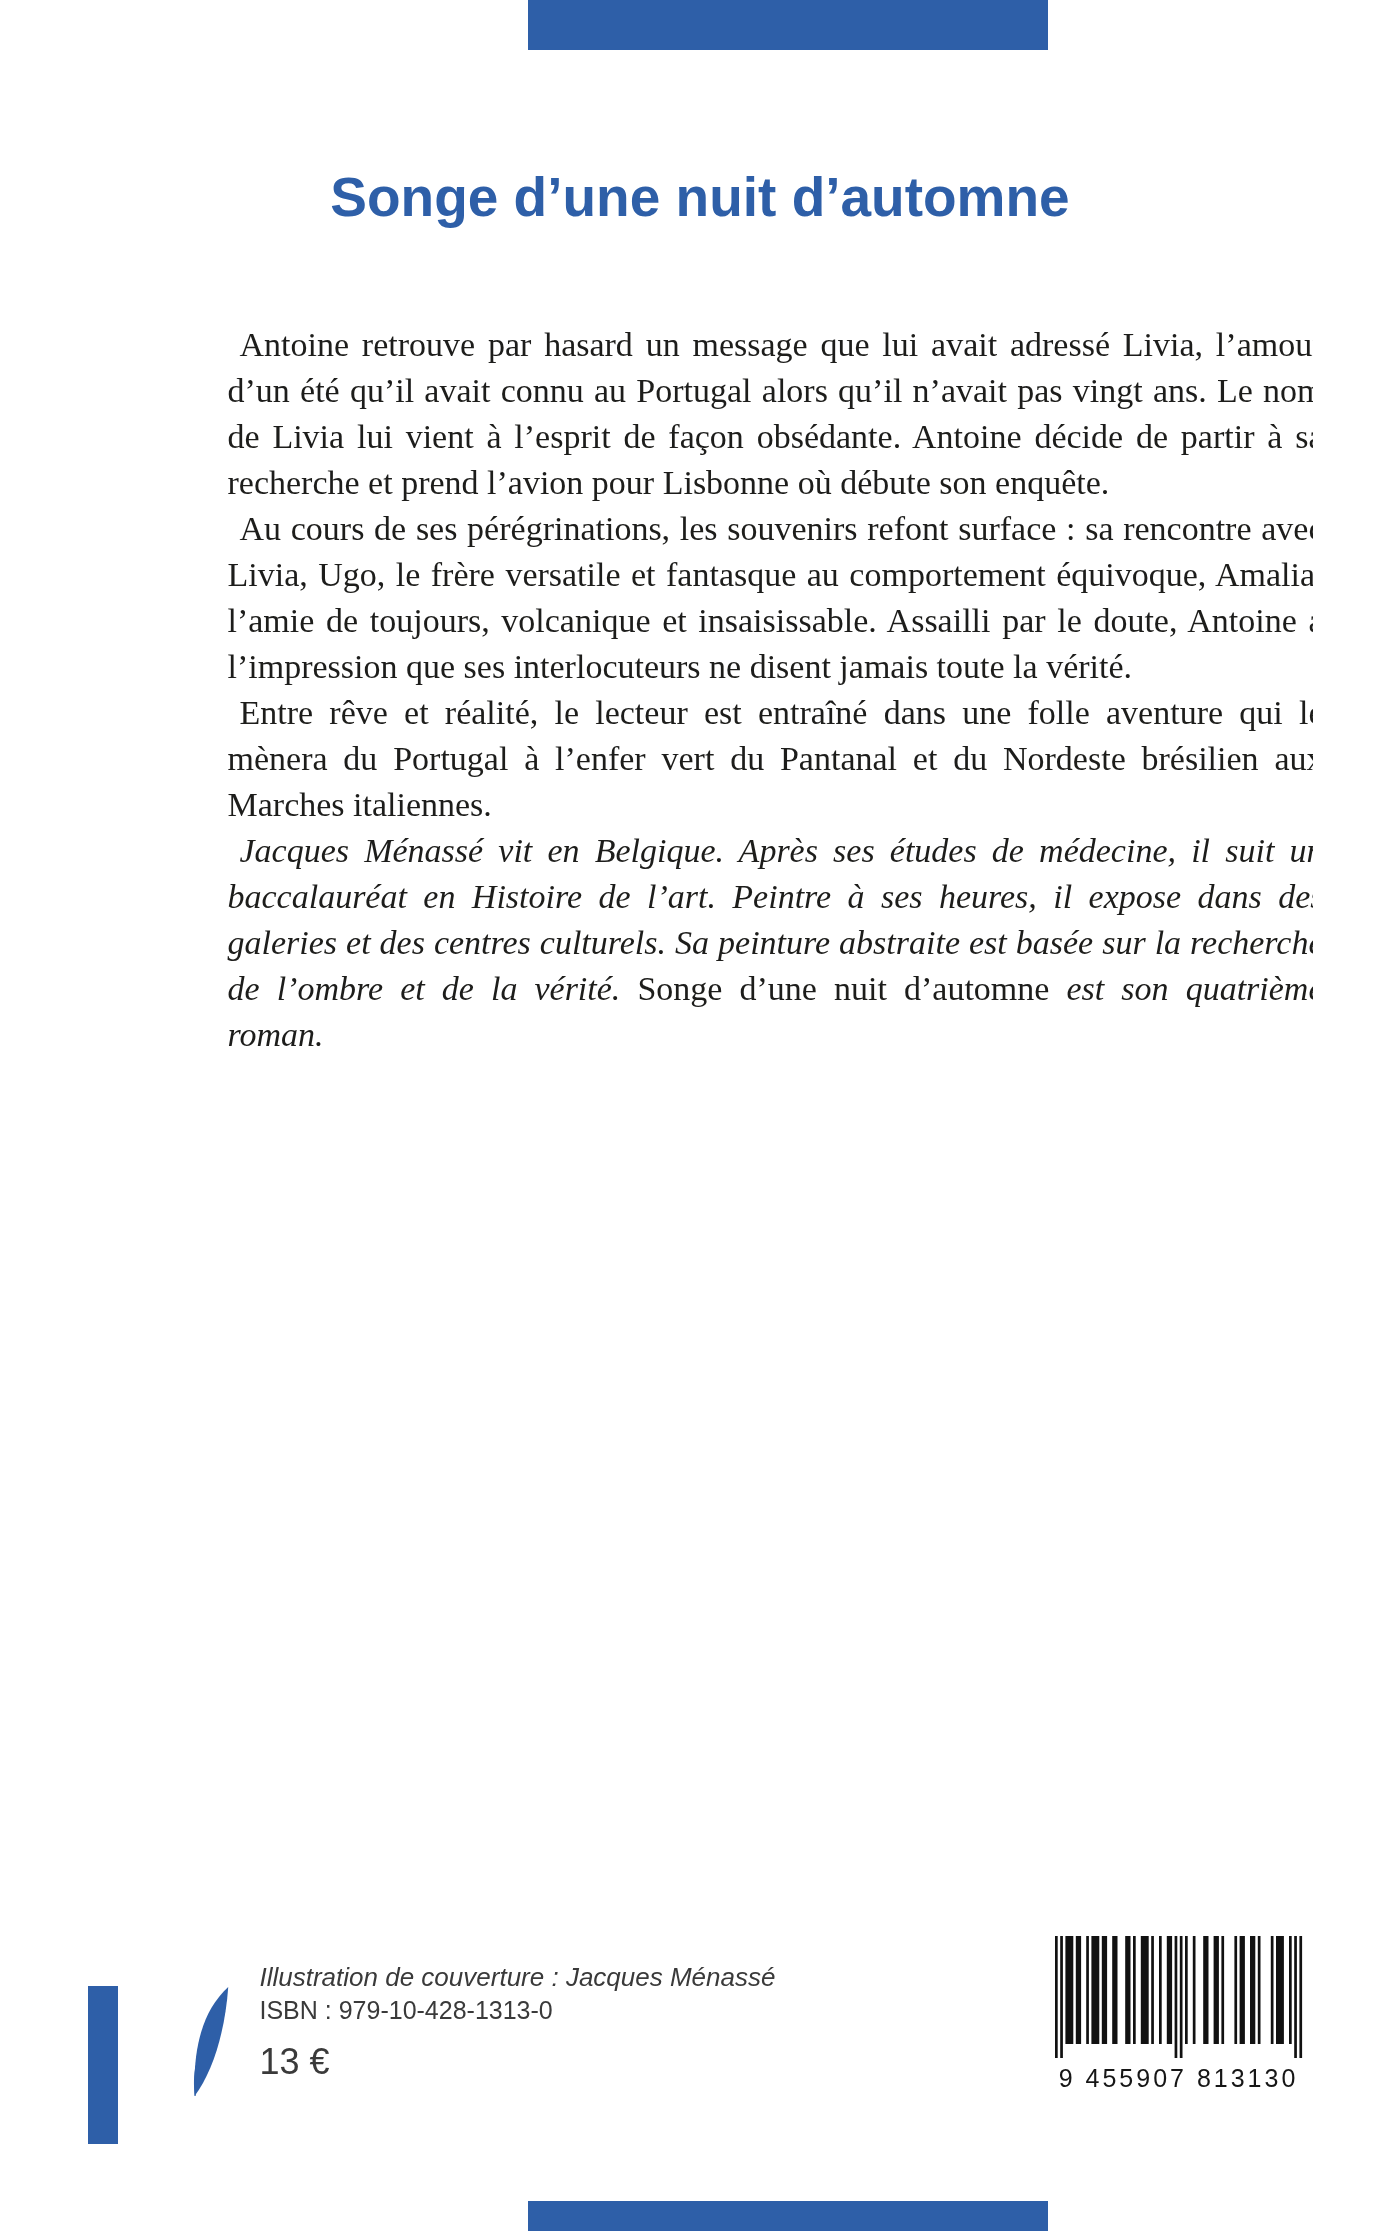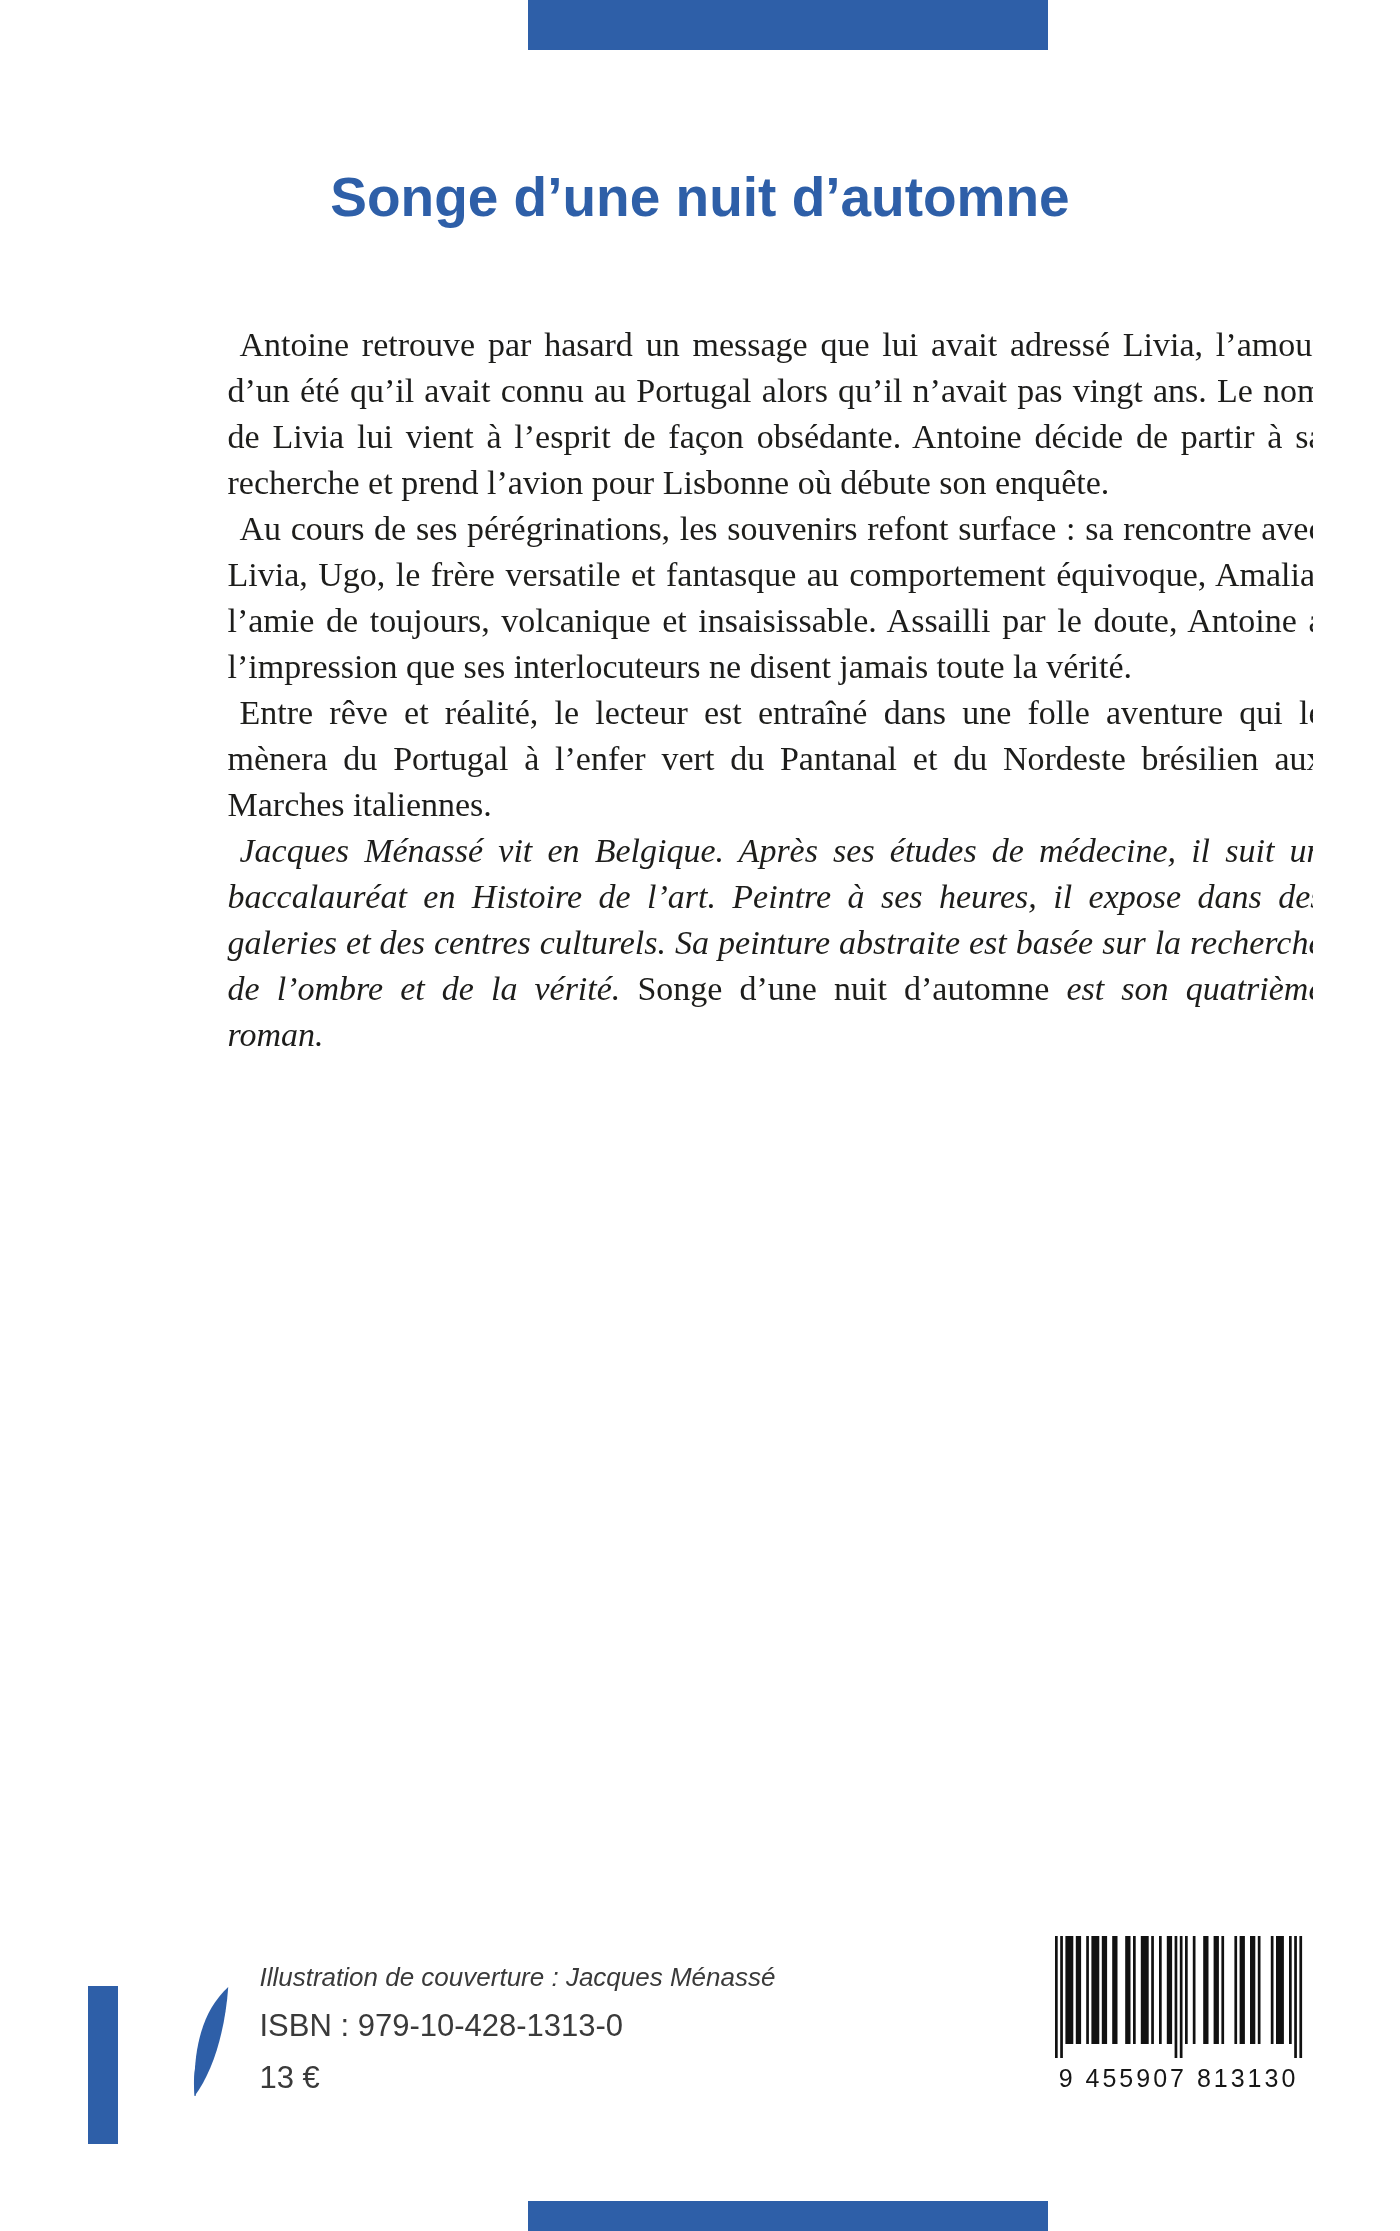--- a/index.html
+++ b/index.html
@@ -30,22 +30,22 @@
   .p3{ margin-top:72px; }
   .p4{ margin-top:60px; }
   .bio{ margin-top:148px; font-style:italic; }
   .bio .roman{ font-style:normal; }
 
   .footer-text{
     position:absolute; left:172px; top:1962px;
     font-family:"Liberation Sans", sans-serif; color:var(--footer-ink);
   }
   .illustration-credit{ font-size:26px; line-height:30px;font-style:italic; }
-  .isbn-line{ font-size:31px; line-height:36px; margin-top:16px; }
-  .price{ font-size:31px; line-height:36px; margin-top:16px; }
+  .isbn-line{ font-size:25px; line-height:36px; }
+  .price{ font-size:36px; line-height:36px; margin-top:16px; }
 
   .feather{ position:absolute; left:100px; top:1986px; width:54px; height:112px; }
   .feather svg{ width:100%; height:100%; display:block; }
   .feather path{ fill:var(--accent); }
 
   .barcode{
     position:absolute; left:955px; top:1936px; width:272px;
     background:#ffffff; text-align:center;
   }
   .barcode svg{ display:block; margin:0 auto; }

